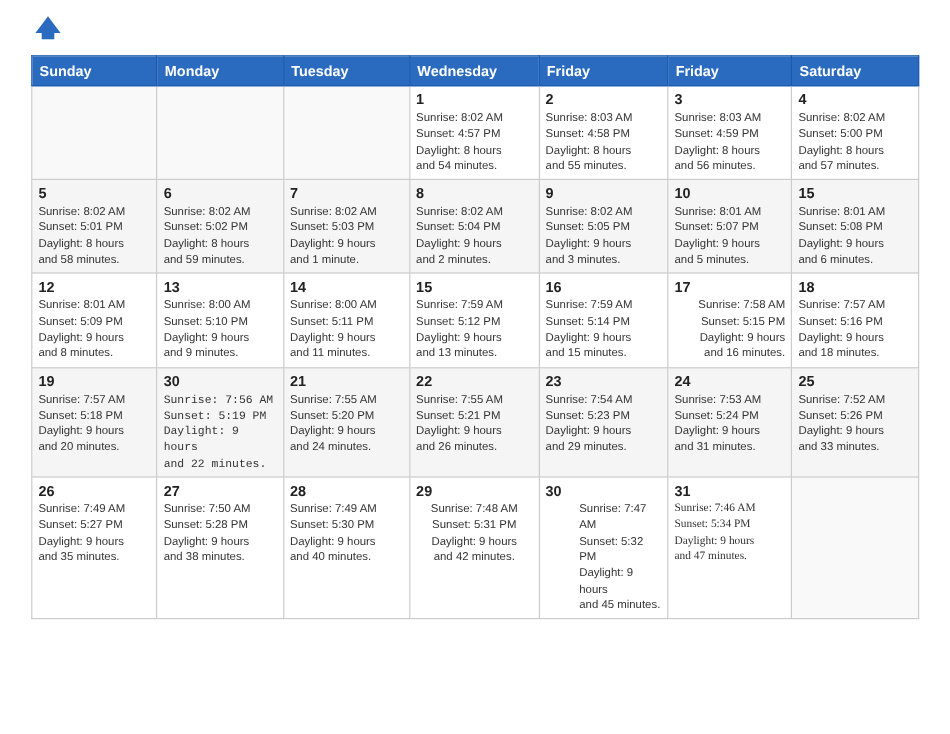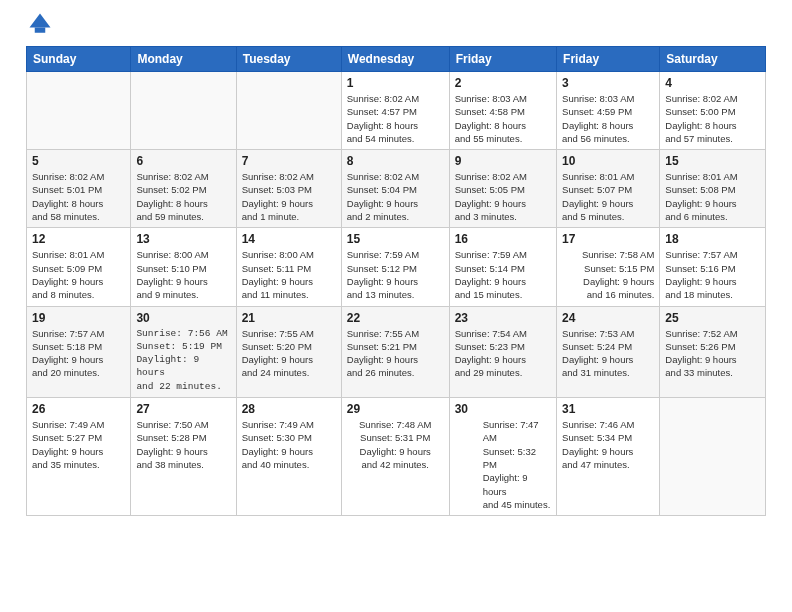--- a/index.html
+++ b/index.html
@@ -354,21 +354,21 @@
           </td>
           <td>
             <span class="day-num">30</span>
             <div class="day-info" style="white-space: pre-line; margin-left: 28px;">Sunrise: 7:47 AM
 Sunset: 5:32 PM
 Daylight: 9 hours
 and 45 minutes.</div>
           </td>
           <td>
             <span class="day-num">31</span>
-            <div class="day-info" style="white-space: pre-line;">Sunrise: 7:46 AM
+            <div class="day-info" style="white-space: pre-line; font-family: Liberation Serif, serif;">Sunrise: 7:46 AM
 Sunset: 5:34 PM
 Daylight: 9 hours
 and 47 minutes.</div>
           </td>
           <td class="empty-cell"></td>
         </tr>
       </tbody>
   </table>
 </div>
 

